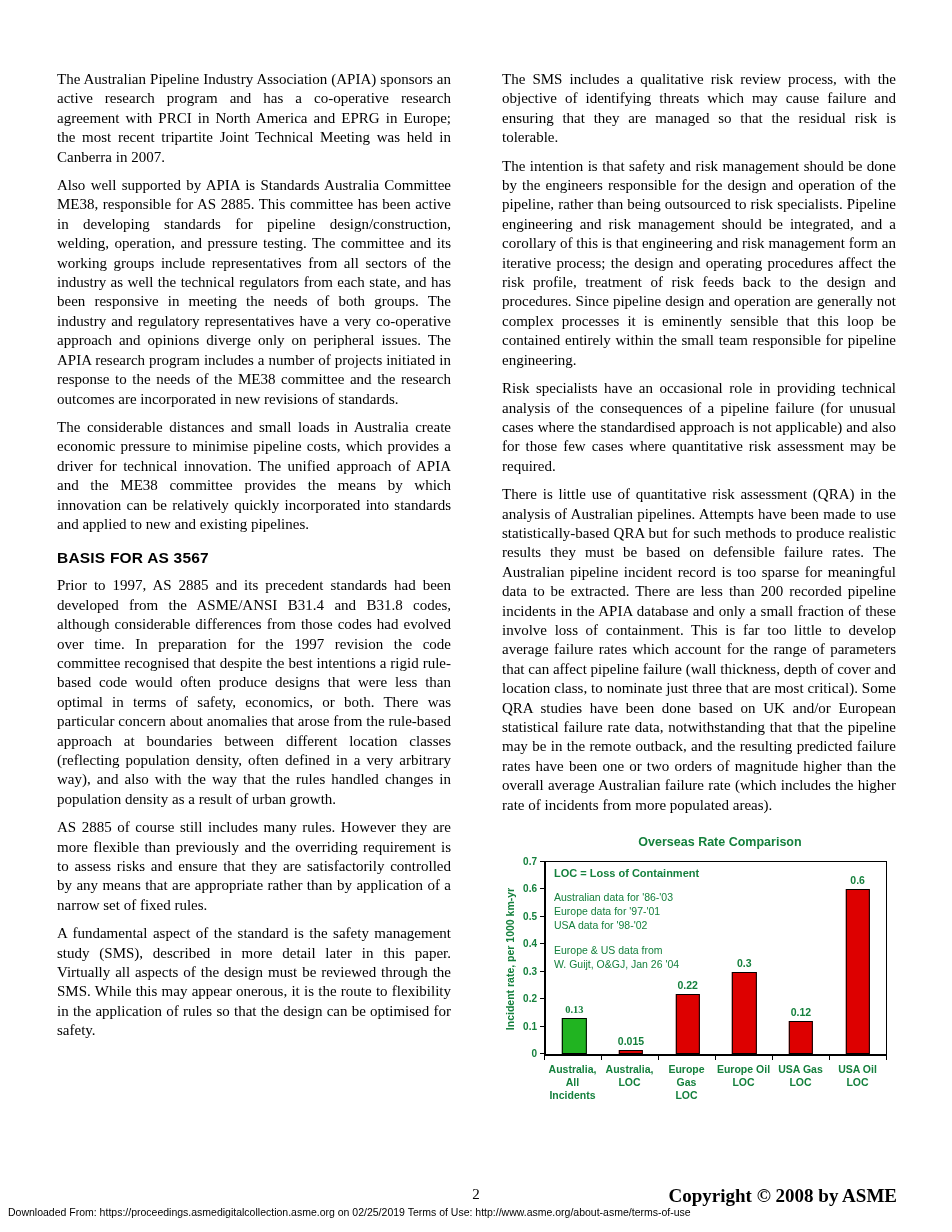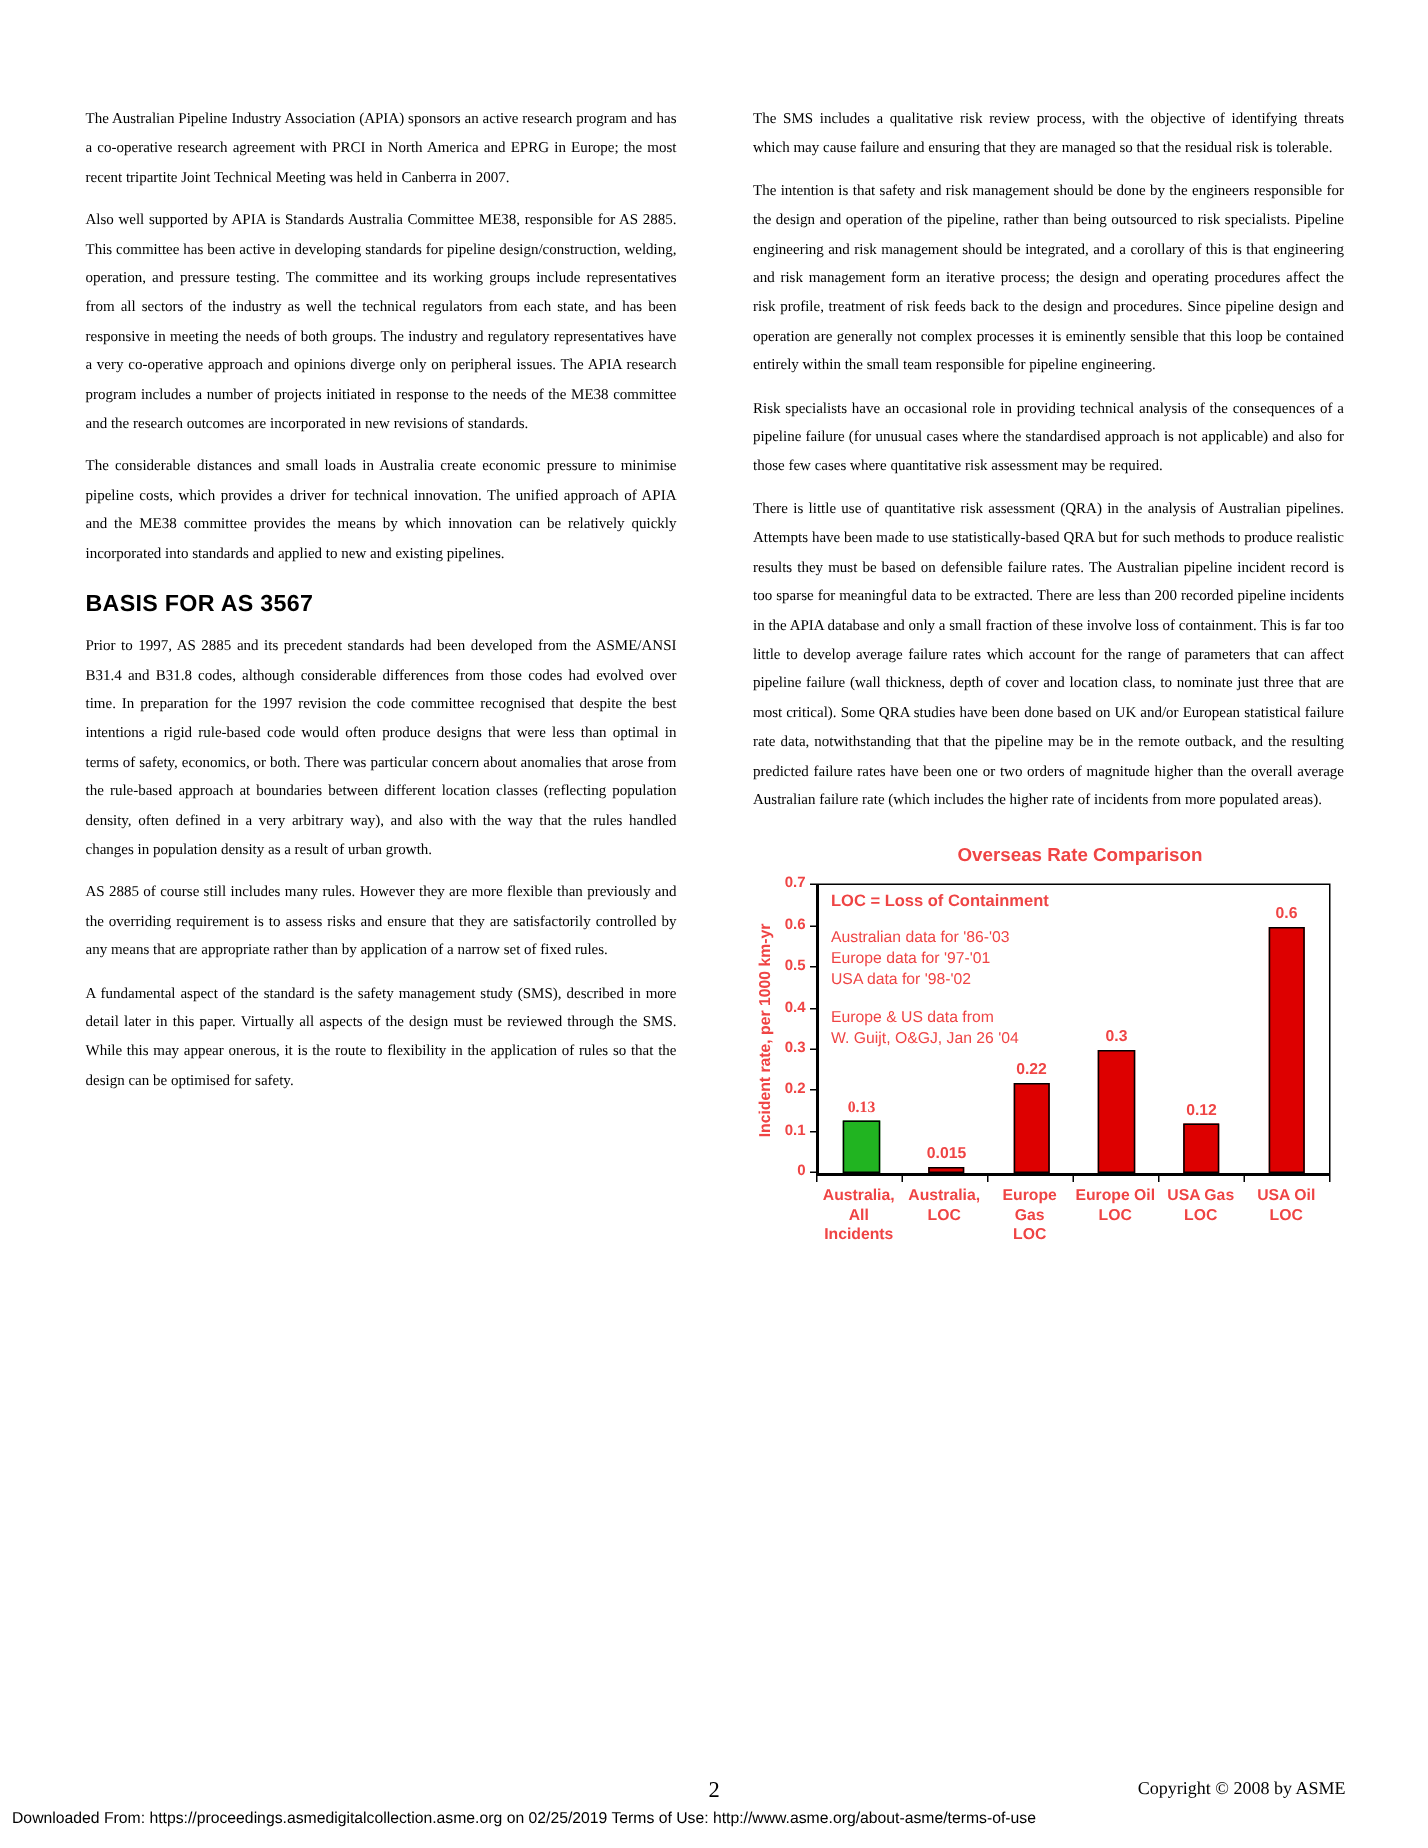--- a/index.html
+++ b/index.html
@@ -2,27 +2,27 @@
 <html><head>
 <meta charset="utf-8">
 <style>
   html,body{margin:0;padding:0;background:#e8e8e8;}
   .page{
     position:relative;width:952px;height:1232px;background:#ffffff;
     font-family:"Liberation Serif",serif;color:#000;overflow:hidden;margin:0 auto;
   }
   .columns{position:absolute;left:57px;top:70px;width:840px;display:flex;gap:51px;}
   .col{width:394px;}
-  .col p{font-size:10px;line-height:19.4px;text-align:justify;margin:0 0 9px 0;}
+  .col p{font-size:15px;line-height:19.4px;text-align:justify;margin:0 0 9px 0;}
   h2.section{
     font-family:"Liberation Sans",sans-serif;font-size:15.5px;font-weight:bold;
     margin:15px 0 9px 0;letter-spacing:.2px;
   }
   
-  .chart{margin-top:20px;font-family:"Liberation Sans",sans-serif;color:#ef4444;}
+  .chart{margin-top:20px;font-family:"Liberation Sans",sans-serif;color:#15803d;}
   .chart-title{text-align:center;font-weight:bold;font-size:12.5px;margin-left:42px;margin-bottom:12px;}
   .chart-body{display:flex;}
   .ylab{width:16px;display:flex;align-items:center;justify-content:center;}
   .ylab span{transform:rotate(-90deg);white-space:nowrap;font-size:10.5px;font-weight:bold;}
   .yticks{position:relative;width:26px;height:192px;}
   .ytick-label{position:absolute;right:7px;transform:translateY(-50%);font-size:10px;font-weight:bold;}
   .ytick-mark{position:absolute;right:0;width:4px;height:1px;background:#000;}
   .plot{
     position:relative;width:340px;height:192px;box-sizing:content-box;
     border-top:1px solid #000;border-right:1px solid #000;
@@ -37,21 +37,21 @@
        border:1px solid #000;box-sizing:border-box;z-index:2;}
   .barlabel{position:absolute;left:50%;transform:translateX(-50%);
        font-size:10.5px;font-weight:bold;white-space:nowrap;z-index:4;}
   .xtickrow{position:relative;height:4px;margin-left:42px;width:342px;}
   .xtick-mark{position:absolute;top:0;width:1px;height:4px;background:#000;}
   .xlabels{display:flex;margin-left:42px;width:342px;margin-top:3px;}
   .xlabel{width:16.6667%;text-align:center;font-size:10.5px;font-weight:bold;
           line-height:13px;white-space:pre-line;}
   
   .page-number{position:absolute;left:0;right:0;top:1186px;text-align:center;font-size:15px;}
-  .copyright{position:absolute;right:55px;top:1185px;font-size:12px;}
+  .copyright{position:absolute;right:55px;top:1185px;font-size:19px;font-weight:bold;}
   .download-note{position:absolute;left:8px;top:1206px;
     font-family:"Liberation Sans",sans-serif;font-size:10.5px;}
 </style>
 </head>
 <body>
 
 <div class="page">
   <div class="columns">
 
     <div class="col">

